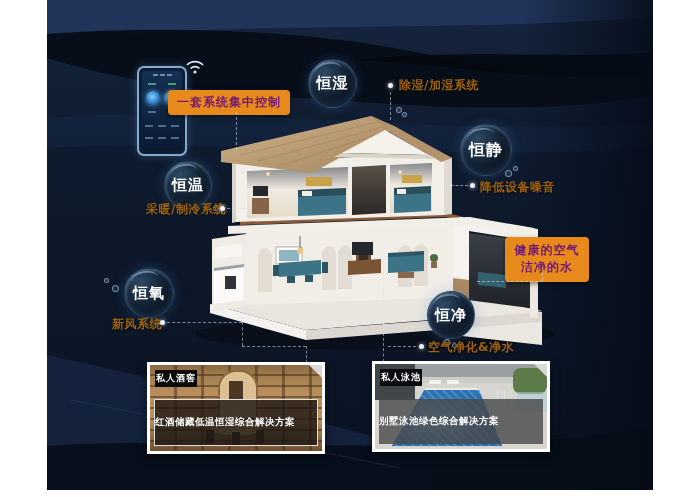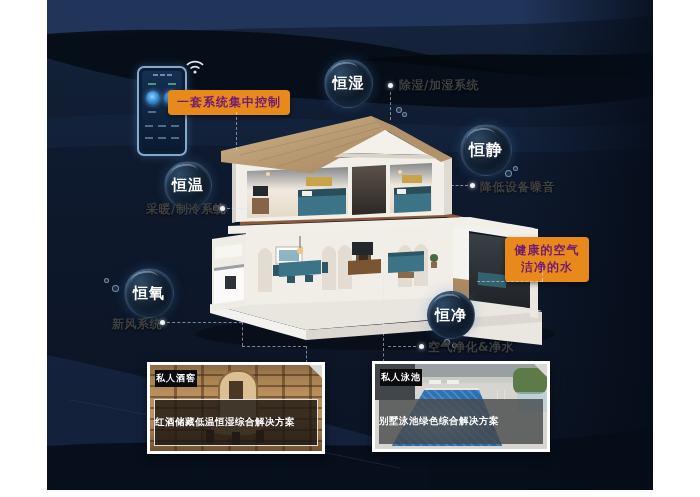--- a/index.html
+++ b/index.html
@@ -12,21 +12,21 @@
     color:#fff;font-weight:bold;letter-spacing:1px;
     background:radial-gradient(circle at 32% 28%, #2e4a66 0%, #18293d 38%, #0a1420 68%, #04070d 100%);
     box-shadow:0 0 12px rgba(70,130,200,.30), inset 1px 2px 3px rgba(170,210,255,.30), inset -2px -4px 6px rgba(90,150,220,.18);
     border:1px solid rgba(140,190,240,.25);}
   .bubble::before{content:"";position:absolute;top:5%;left:12%;width:58%;height:34%;
     border-radius:50%;border-top:2px solid rgba(220,240,255,.35);transform:rotate(-8deg);}
   .small-bubble{position:absolute;border-radius:50%;border:1px solid rgba(190,220,250,.55);
     background:rgba(120,170,220,.15);}
 
   
-  .feature-label{position:absolute;color:#404040;font-size:12px;font-weight:bold;letter-spacing:.5px;
+  .feature-label{position:absolute;color:#a16207;font-size:12px;font-weight:bold;letter-spacing:.5px;
     white-space:nowrap;text-shadow:0 1px 2px rgba(0,0,0,.65);}
   .dash-h{position:absolute;height:0;border-top:1px dashed rgba(215,228,240,.55);}
   .dash-v{position:absolute;width:0;border-left:1px dashed rgba(215,228,240,.55);}
   .dot{position:absolute;width:5px;height:5px;border-radius:50%;background:#eef3f8;
     box-shadow:0 0 4px rgba(255,255,255,.8);}
 
   
   .badge{position:absolute;background:#e8891c;color:#701a75;font-weight:bold;border-radius:4px;
     box-shadow:0 2px 5px rgba(0,0,0,.45);text-align:center;}
   #control-badge{left:168px;top:90px;font-size:12px;padding:4px 9px;letter-spacing:1px;white-space:nowrap;}
@@ -253,21 +253,21 @@
     <path d="M6.5,11.5 a6.5,6.5 0 0 1 9,0" stroke="#d6e6f4" stroke-width="1.7" fill="none"></path>
     <circle cx="11" cy="15" r="1.6" fill="#d6e6f4"></circle>
   </svg>
 
   <div id="control-badge" class="badge">一套系统集中控制</div>
   <div id="healthy-badge" class="badge">
     <div>健康的空气</div>
     <div>洁净的水</div>
   </div>
 
-  <div class="bubble" style="left:324px;top:59px;width:47px;height:47px;font-size:15px;text-align:center;">
+  <div class="bubble" style="left:308px;top:59px;width:47px;height:47px;font-size:15px;text-align:center;">
     <span>恒湿</span>
     </div>
   <div class="bubble" style="left:460px;top:124px;width:50px;height:50px;font-size:16px;">
     <span>恒静</span>
     </div>
   <div class="bubble" style="left:164px;top:161px;width:46px;height:46px;font-size:15px;">
     <span>恒温</span>
     </div>
   <div class="bubble" style="left:124px;top:268px;width:48px;height:48px;font-size:15px;">
     <span>恒氧</span>

